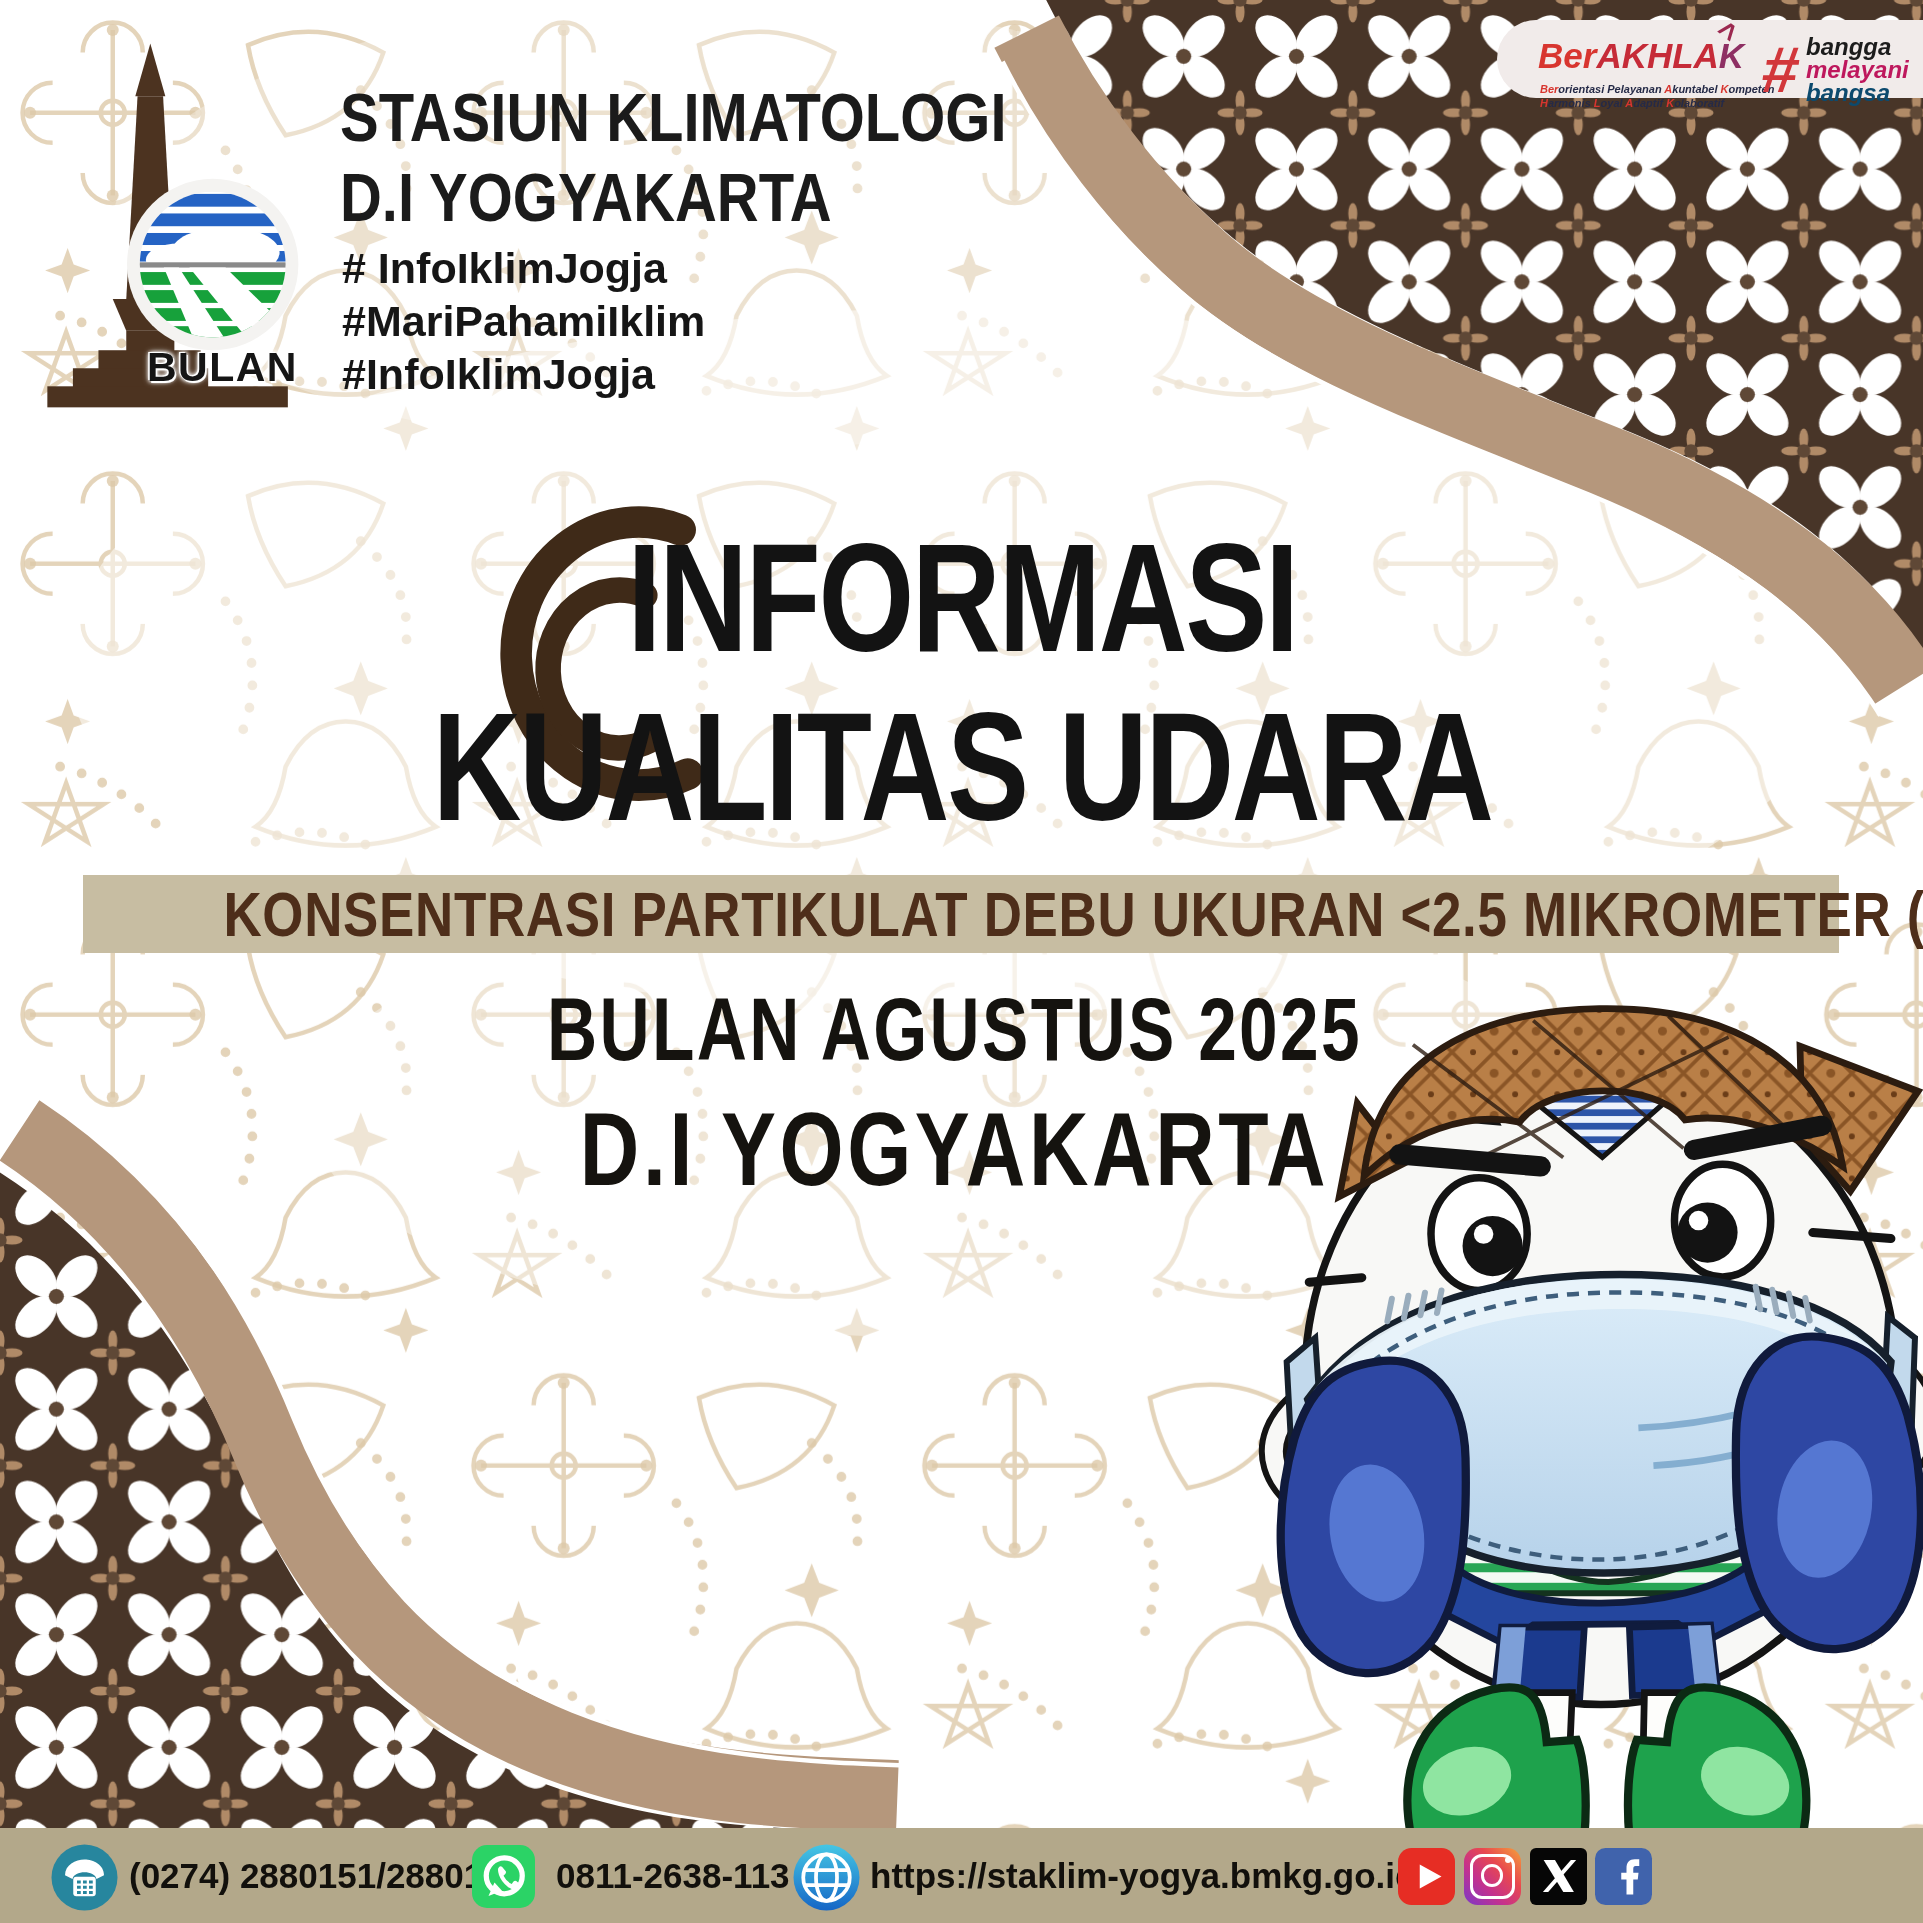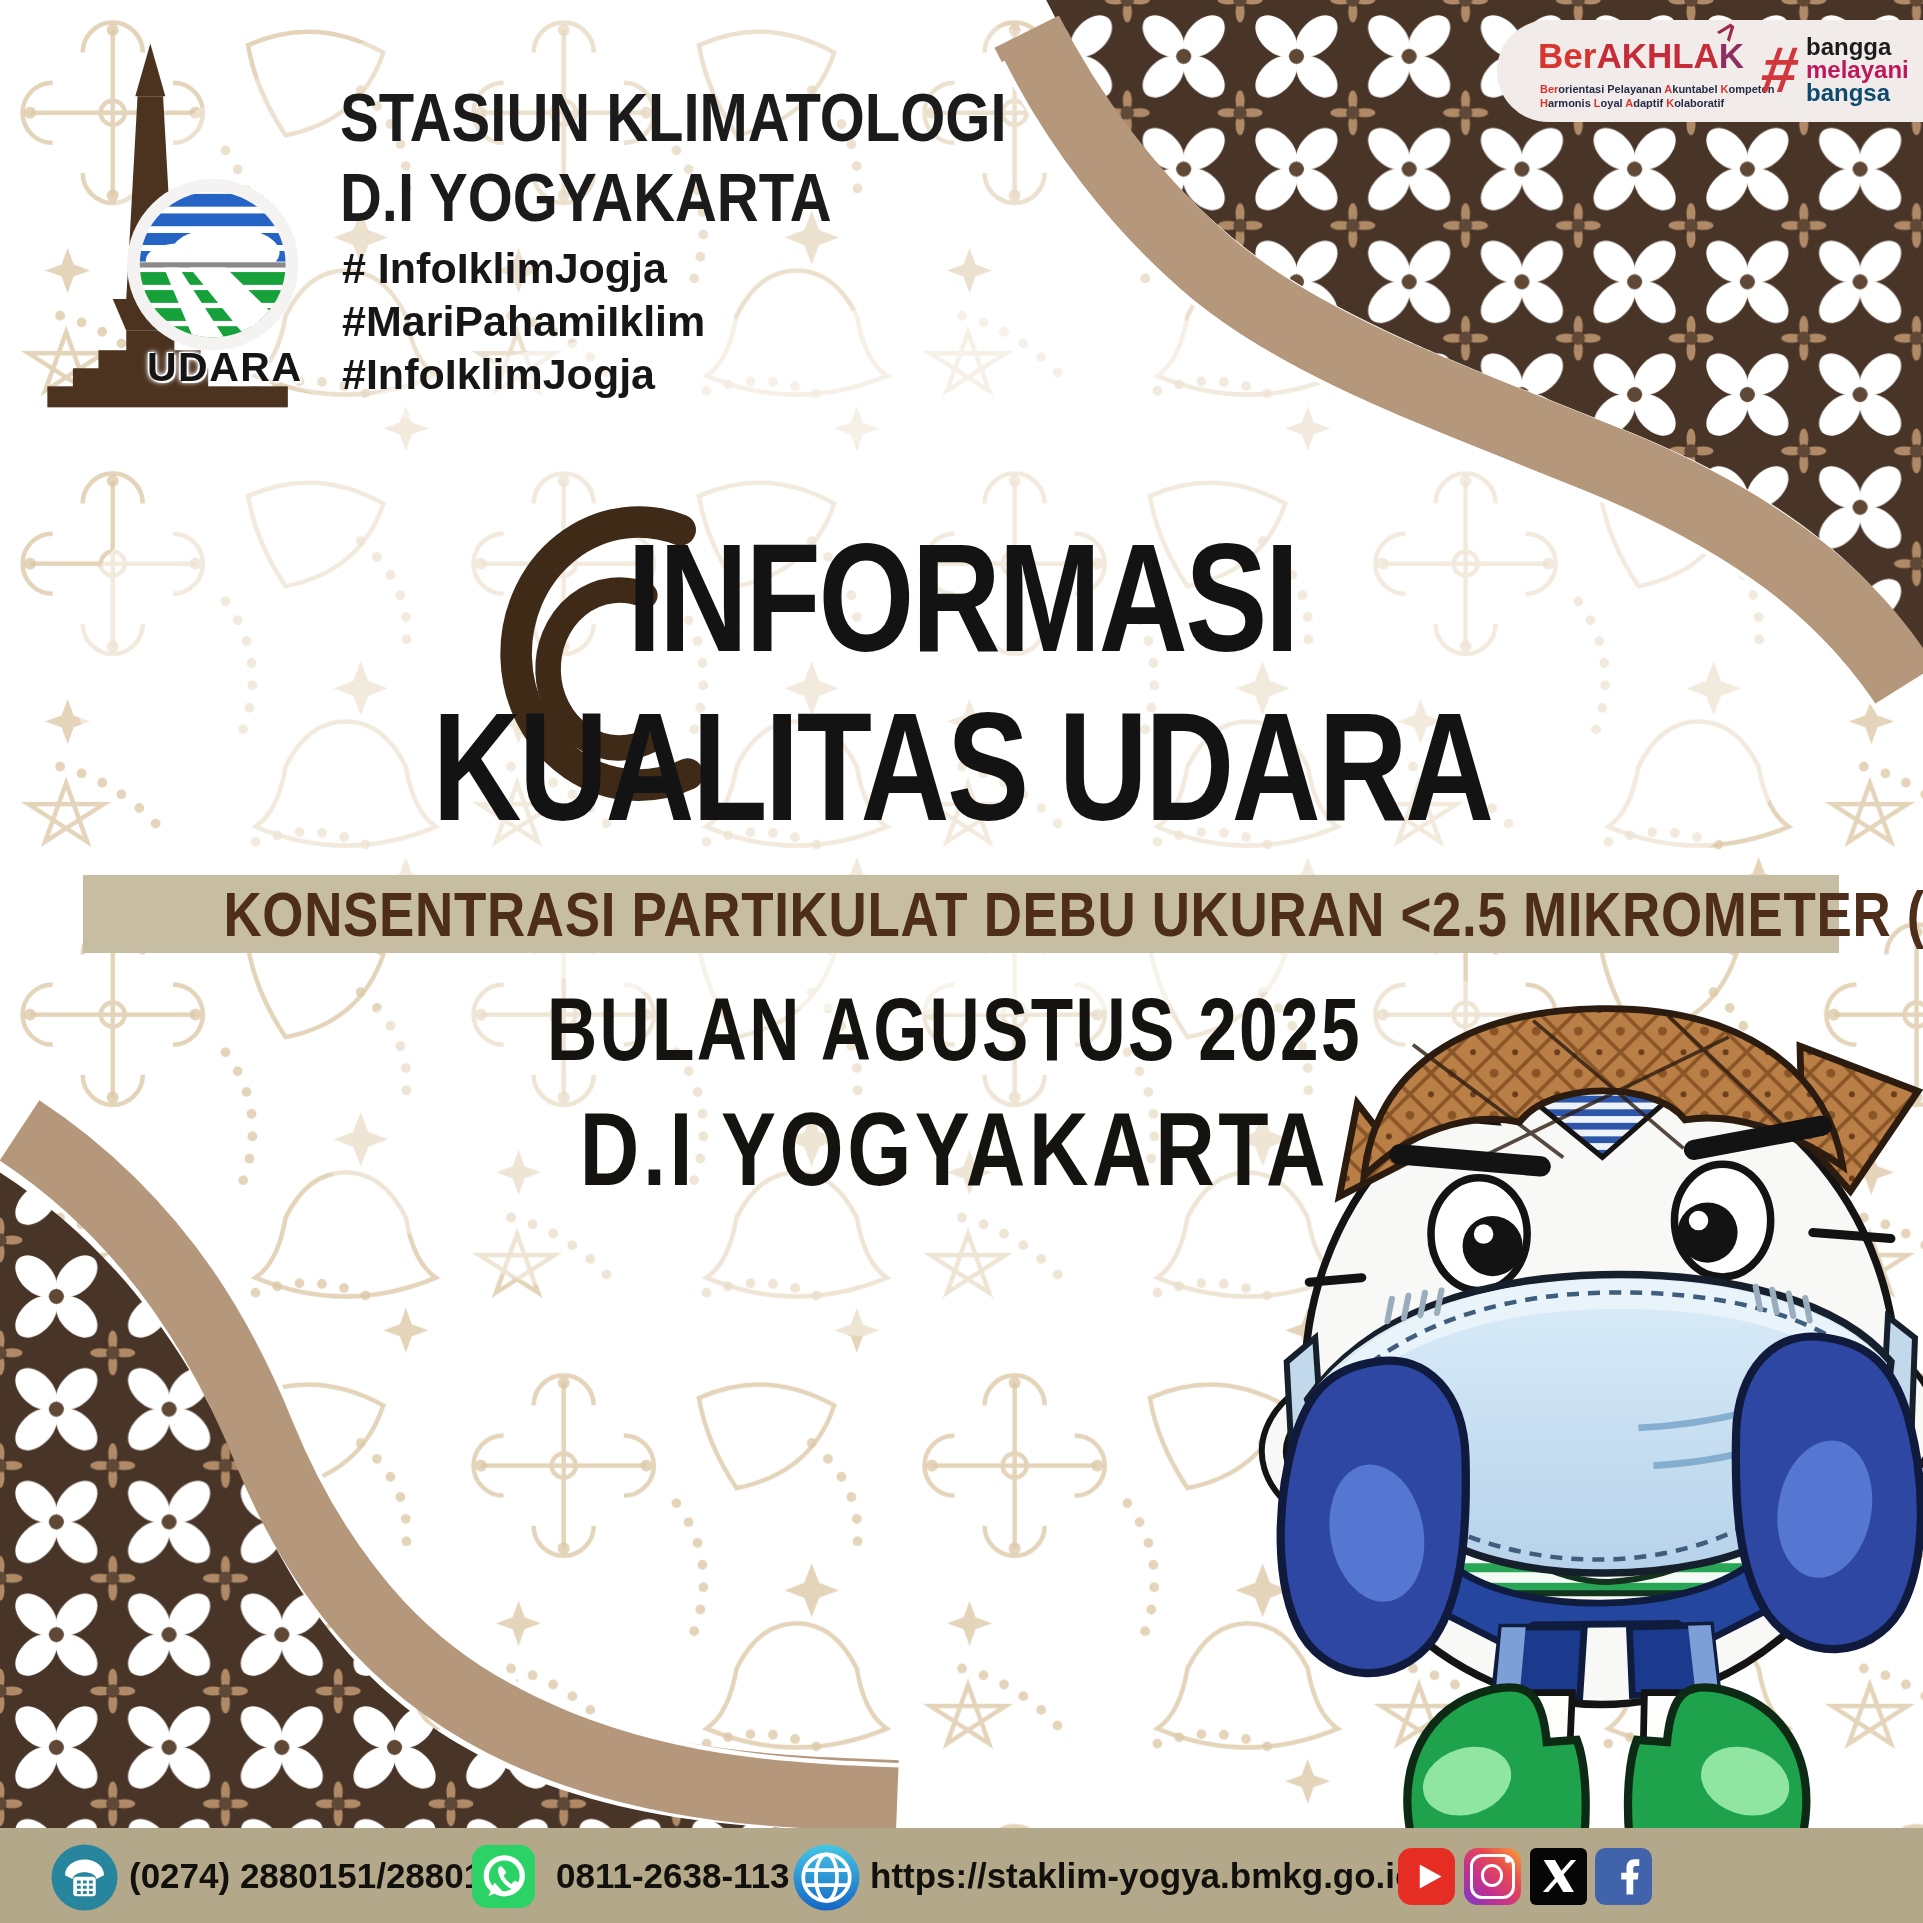--- a/index.html
+++ b/index.html
@@ -11,21 +11,21 @@
   
   .bmkg-label{left:147px;top:344px;width:135px;text-align:center;font-size:41px;font-weight:800;
     color:#151515;letter-spacing:1.5px;
     text-shadow:0 0 4.5px #fff,0 0 4.5px #fff,0 0 7.5px #fff,1.5px 1.5px 0 #fff,-1.5px -1.5px 0 #fff;}
   .org-line{left:340px;color:#1b1b1b;font-weight:800;transform:scaleX(.84);transform-origin:left top;
     font-size:69px;white-space:nowrap;letter-spacing:0px;}
   .org1{top:78px;} .org2{top:158px;}
   .hashtags{left:342px;top:242px;color:#161616;font-weight:700;font-size:43px;line-height:53px;white-space:nowrap;}
 
   
-  .badgebox{left:1497px;top:19.5px;width:427px;height:102px;background:#f1ebea;border-radius:53px 0 0 53px;}
+  .badgebox{left:1497px;top:19.5px;width:427px;height:78px;background:#f1ebea;border-radius:53px 0 0 53px;font-style:italic;}
   .brand{left:41px;top:16.5px;font-size:35px;font-weight:800;letter-spacing:0px;white-space:nowrap;}
   .brand-arrow{left:222px;top:-6px;font-size:30px;font-weight:900;color:#9c2950;transform:rotate(-52deg);}
   .tagline{left:43px;font-size:11px;font-weight:700;line-height:14.3px;white-space:nowrap;letter-spacing:0;}
   .tg1{top:62px;} .tg2{top:76px;}
   .bangga{left:265px;top:10.5px;width:158px;height:84px;}
   .bangga-hash{left:0px;top:1.5px;font-size:65px;font-weight:800;color:#d2373b;transform:skewX(-8deg);}
   .bangga-words{left:44px;top:4.5px;font-weight:800;font-size:24px;line-height:23px;white-space:nowrap;}
 
   
   .title{left:0;width:1924px;text-align:center;color:#131313;font-weight:800;font-size:154px;
@@ -294,21 +294,21 @@
         <path d="M1830,1812 C1900,1800 1948,1855 1950,1940 C1952,2030 1948,2120 1908,2180
                  C1860,2245 1772,2240 1732,2175 C1695,2110 1698,2000 1722,1915 C1742,1848 1775,1820 1830,1812 Z" fill="#2e47a3" stroke="#101a3c" stroke-width="11"></path>
         <ellipse cx="1832" cy="2040" rx="62" ry="92" fill="#5577d2" transform="rotate(-10 1832 2040)"></ellipse>
         <path d="M2430,1780 C2360,1768 2312,1823 2310,1908 C2308,1998 2312,2088 2352,2148
                  C2400,2213 2488,2208 2528,2143 C2565,2078 2562,1968 2538,1883 C2518,1816 2485,1788 2430,1780 Z" fill="#2e47a3" stroke="#101a3c" stroke-width="11"></path>
         <ellipse cx="2428" cy="2008" rx="62" ry="92" fill="#5577d2" transform="rotate(10 2428 2008)"></ellipse>
       </g>
     </g>
   </svg>
 
-  <div class="abs bmkg-label">UDARA</div>
+  <div class="abs bmkg-label">BULAN</div>
 
   <div class="abs org-line org1">STASIUN KLIMATOLOGI</div>
   <div class="abs org-line org2">D.I YOGYAKARTA</div>
   <div class="abs hashtags">
     <div># InfoIklimJogja</div>
     <div>#MariPahamiIklim</div>
     <div>#InfoIklimJogja</div>
   </div>
 
   <div class="abs badgebox" style="z-index:3">

